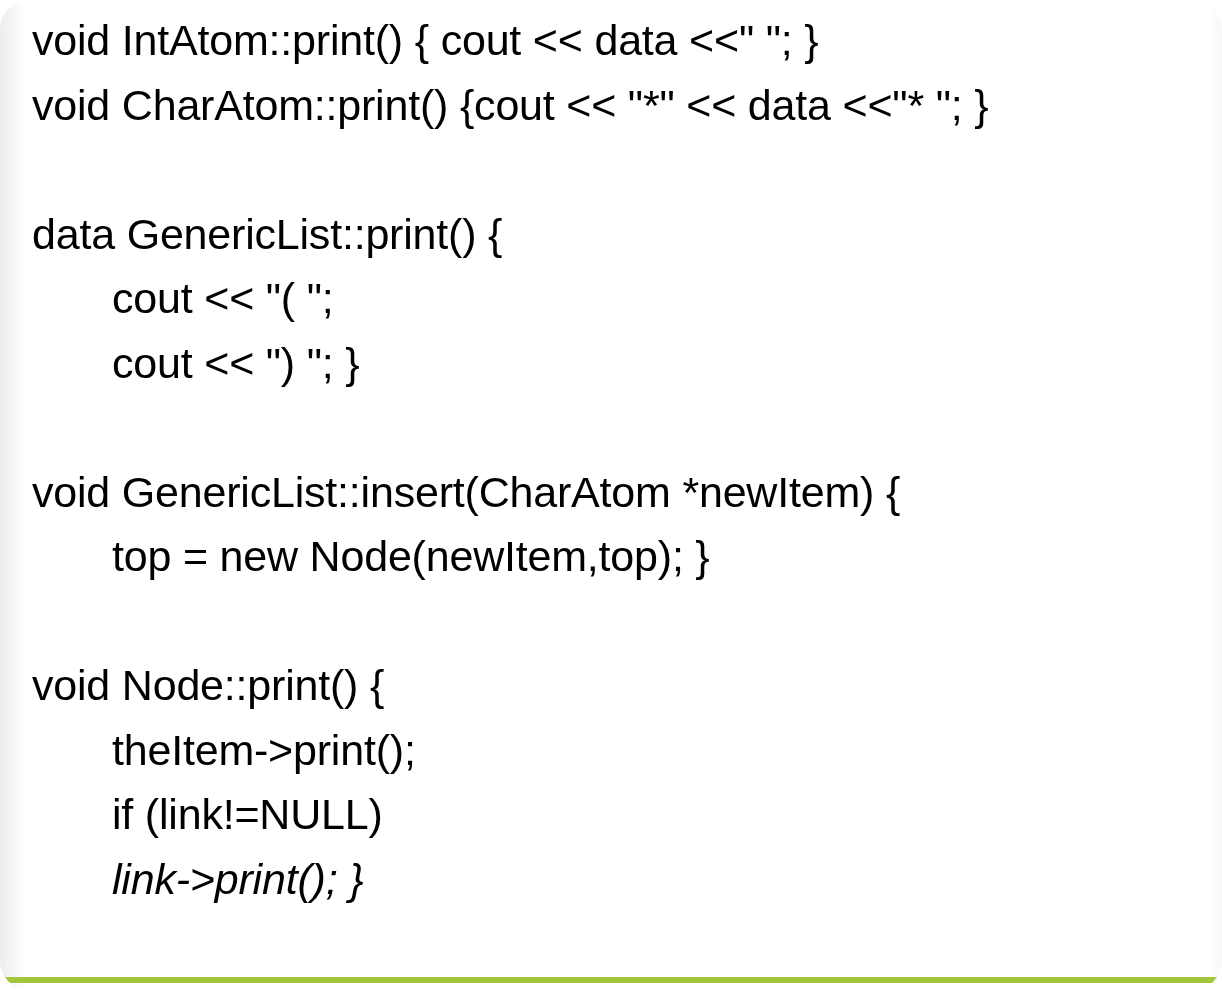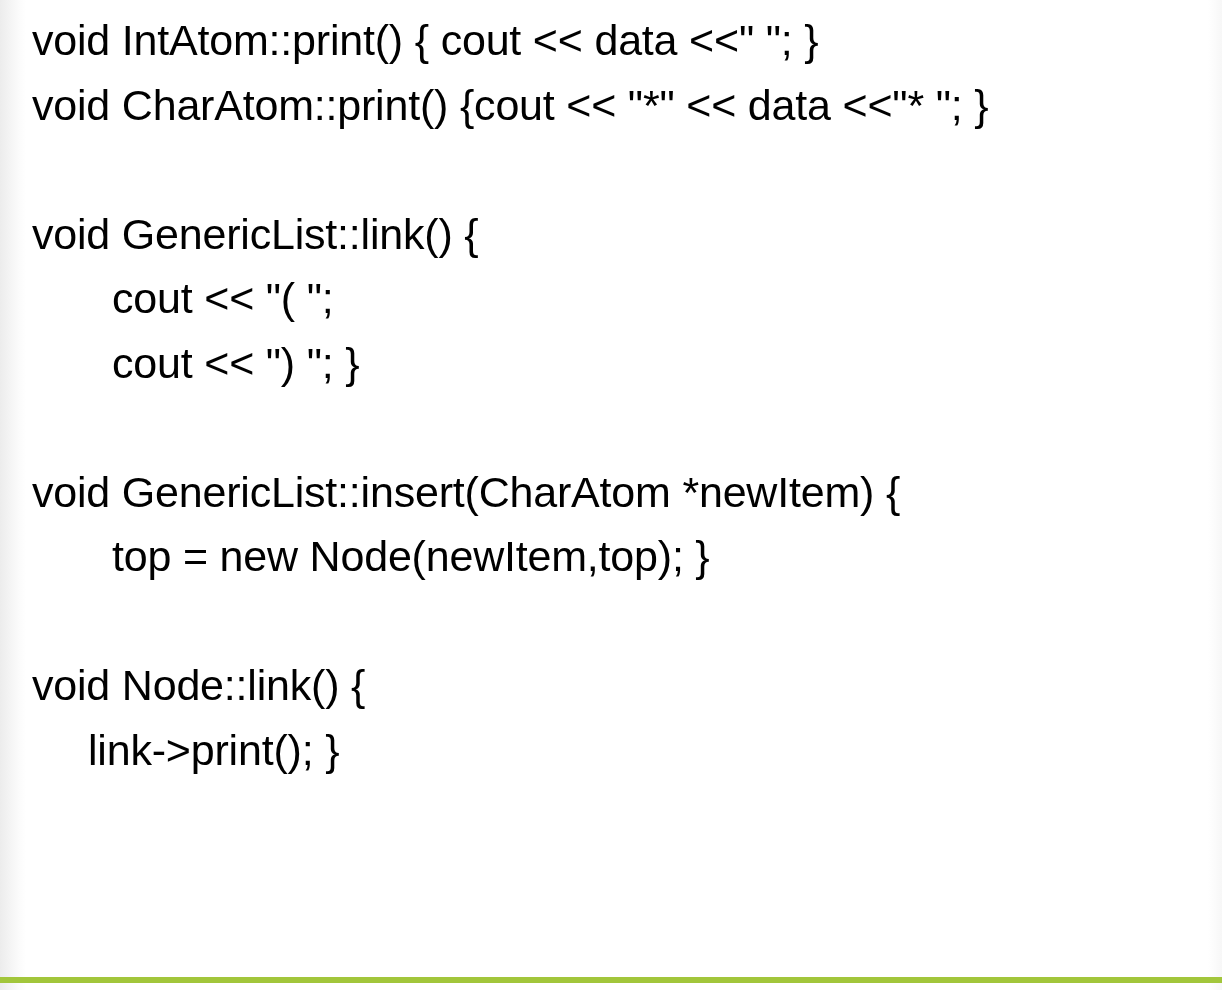--- a/index.html
+++ b/index.html
@@ -11,20 +11,21 @@
   body {
     font-family: "Liberation Sans", "DejaVu Sans", sans-serif;
   }
   .slide {
     position: relative;
     width: 1222px;
     height: 990px;
     overflow: hidden;
     background: #ffffff;
     box-sizing: border-box;
+    border-radius: 29px;
   }
   
   .edge-shade-left {
     position: absolute;
     left: 0;
     top: 0;
     width: 26px;
     height: 100%;
     background: linear-gradient(to right, #ececec 0%, #f4f4f4 38%, #fbfbfb 72%, #ffffff 100%);
     pointer-events: none;
@@ -53,21 +54,21 @@
     line-height: 64.5px;
     font-size: 43px;
     font-weight: 400;
     color: #000000;
     white-space: pre;
     letter-spacing: -0.2px;
     font-family: "Liberation Sans", "DejaVu Sans", sans-serif;
   }
   .ind-0 { padding-left: 32px; }
   .ind-1 { padding-left: 112px; }
-  .ind-2 { padding-left: 88px; }
+  .ind-2 { padding-left: 112px; font-style: italic; }
   .code-line.blank { color: transparent; }
 
   .accent-bar {
     position: absolute;
     left: 0;
     bottom: 7px;
     width: 100%;
     height: 6px;
     background: #a2c63b;
   }
@@ -77,26 +78,28 @@
 
 <div class="slide">
 
   <div class="edge-shade-left"></div>
   <div class="edge-shade-right"></div>
 
   <div class="code-block">
     <div class="code-line ind-0">void IntAtom::print() { cout &lt;&lt; data &lt;&lt;" "; }</div>
     <div class="code-line ind-0">void CharAtom::print() {cout &lt;&lt; "*" &lt;&lt; data &lt;&lt;"* "; }</div>
     <div class="code-line ind-0 blank"></div>
-    <div class="code-line ind-0">void GenericList::link() {</div>
+    <div class="code-line ind-0">data GenericList::print() {</div>
     <div class="code-line ind-1">cout &lt;&lt; "( ";</div>
     <div class="code-line ind-1">cout &lt;&lt; ") "; }</div>
     <div class="code-line ind-0 blank"></div>
     <div class="code-line ind-0">void GenericList::insert(CharAtom *newItem) {</div>
     <div class="code-line ind-1">top = new Node(newItem,top); }</div>
     <div class="code-line ind-0 blank"></div>
-    <div class="code-line ind-0">void Node::link() {</div>
+    <div class="code-line ind-0">void Node::print() {</div>
+    <div class="code-line ind-1">theItem-&gt;print();</div>
+    <div class="code-line ind-1">if (link!=NULL)</div>
     <div class="code-line ind-2">link-&gt;print(); }</div>
   </div>
 
   <div class="accent-bar"></div>
 
 </div>
 
 </body></html>

